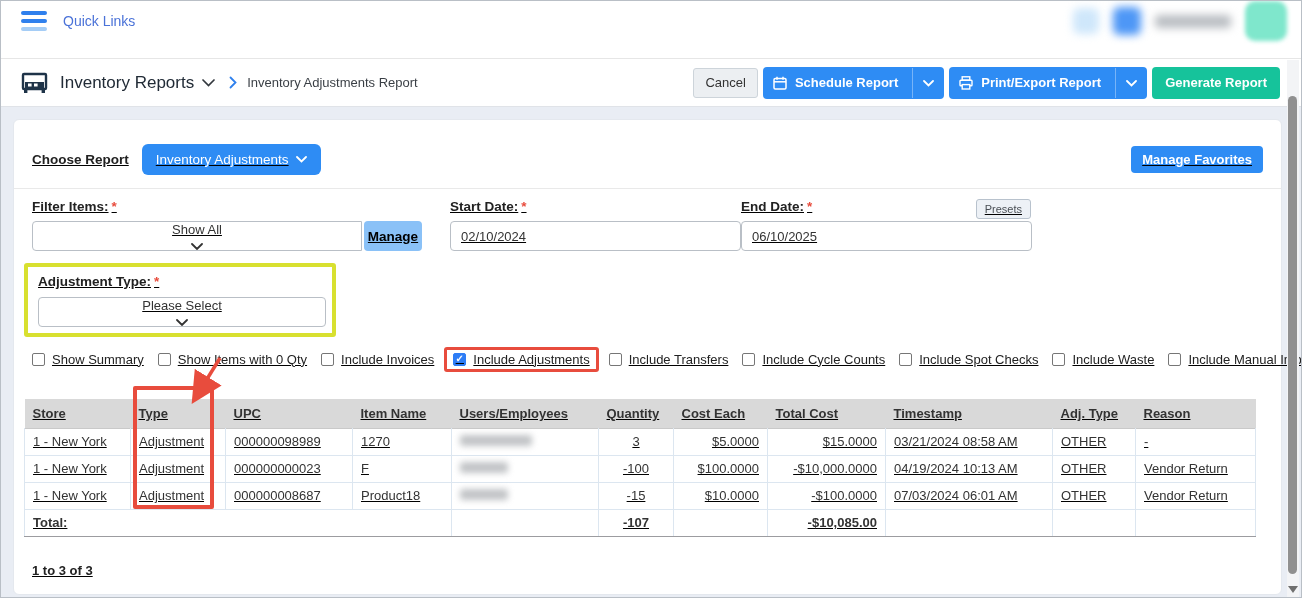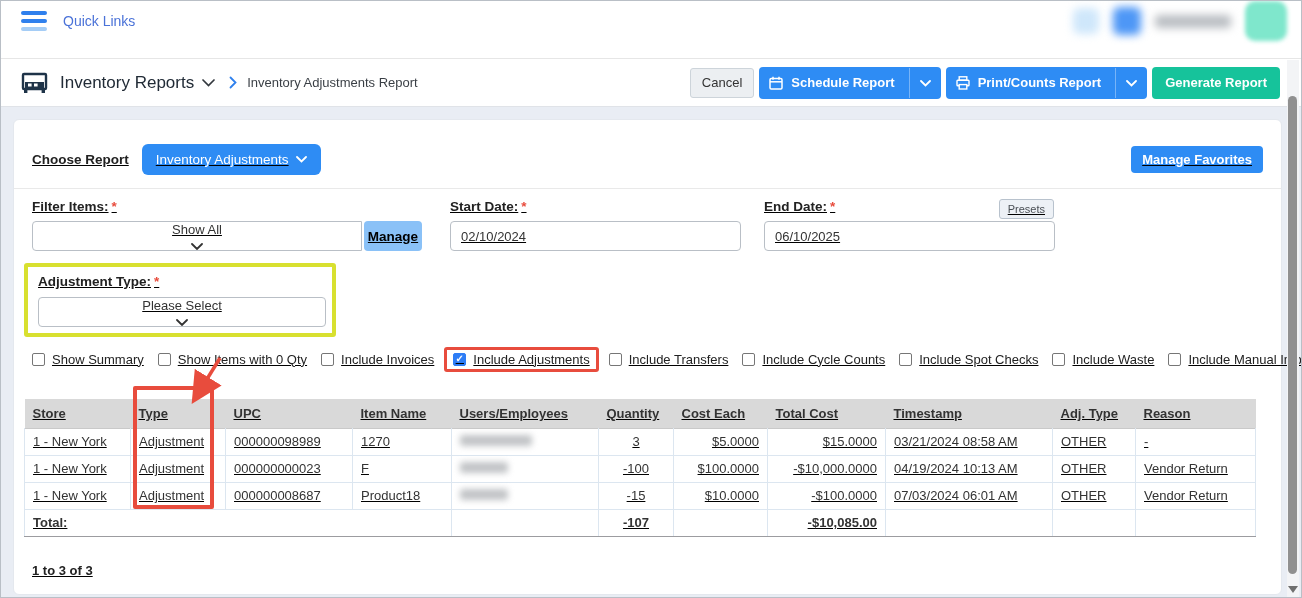--- a/index.html
+++ b/index.html
@@ -48,21 +48,21 @@
   .fgroup { display:flex; flex-direction:column; }
   .flabel { font-size:13.5px; font-weight:bold; color:#222; height:18px; }
   .req { color:#e84c3d; margin-left:3px; }
   .control-line { display:flex; margin-top:4px; }
   .select, .tinput { height:30px; border:1px solid #b9bfc6; border-radius:4px; background:#fff; font-size:13px; color:#333; padding:0 10px; display:flex; align-items:center; }
   .select { justify-content:space-between; cursor:pointer;flex-direction:column; }
   .sel-filter { width:330px; border-radius:4px 0 0 4px; }
   .btn-manage { width:58px; background:#8ac1f7; color:#000000; font-weight:bold; font-size:13.5px; border-radius:4px; margin-left:2px; height:30px; }
   .g-start { margin-left:28px; }
   .inp-date { width:291px; }
-  .g-end { margin-left:23px; }
+  .g-end { }
   .g-end .flabel-row { display:flex; justify-content:space-between; align-items:flex-start; width:290px; }
   .btn-presets { background:#edf1f6; border:1px solid #b8c2cd; color:#4a4f55; font-size:11px; height:20px; padding:0 8px; border-radius:3px; }
 
   .adj-box { margin:12px 16px 0 10px; width:312px; border:4px solid #d8e02f; border-radius:3px; padding:7px 10px 6px 10px; background:#fff; }
   .sel-adj { width:288px; margin-top:5px; }
 
   .checks-row { display:flex; align-items:center; margin:10px 18px 0 18px; gap:14px; font-size:13px; color:#222; height:24px; }
   .check { display:flex; align-items:center; gap:7px; cursor:pointer; white-space:nowrap; }
   .cbox { width:13px; height:13px; border:1px solid #767676; border-radius:2px; background:#fff; display:inline-flex; align-items:center; justify-content:center; }
   .check.checked .cbox { background:#2e7df6; border-color:#2e7df6; color:#fff; font-size:10px; font-weight:bold; line-height:1; }
@@ -152,21 +152,21 @@
         </span>
       </button>
       <button class="btn btn-blue">
         <span class="icon-white">
           <svg width="14" height="14" viewBox="0 0 14 14" fill="none">
               <rect x="3.2" y="0.8" width="7.6" height="3.4" stroke="#fff" stroke-width="1.4"></rect>
               <rect x="1" y="4.2" width="12" height="5.6" rx="0.8" stroke="#fff" stroke-width="1.4"></rect>
               <rect x="3.2" y="8.6" width="7.6" height="4.4" fill="#2e8cf4" stroke="#fff" stroke-width="1.4"></rect>
             </svg>
         </span>
-        <span>Print/Counts Report</span>
+        <span>Print/Export Report</span>
         <span class="btn-split-divider"></span>
         <span>
           <svg width="11" height="7" viewBox="0 0 11 7" fill="none">
               <path d="M1 1l4.5 4.5L10 1" stroke="#fff" stroke-width="1.8" stroke-linecap="round"></path>
             </svg>
         </span>
       </button>
       <button class="btn btn-teal">Generate Report</button>
     </div>
   </div>

